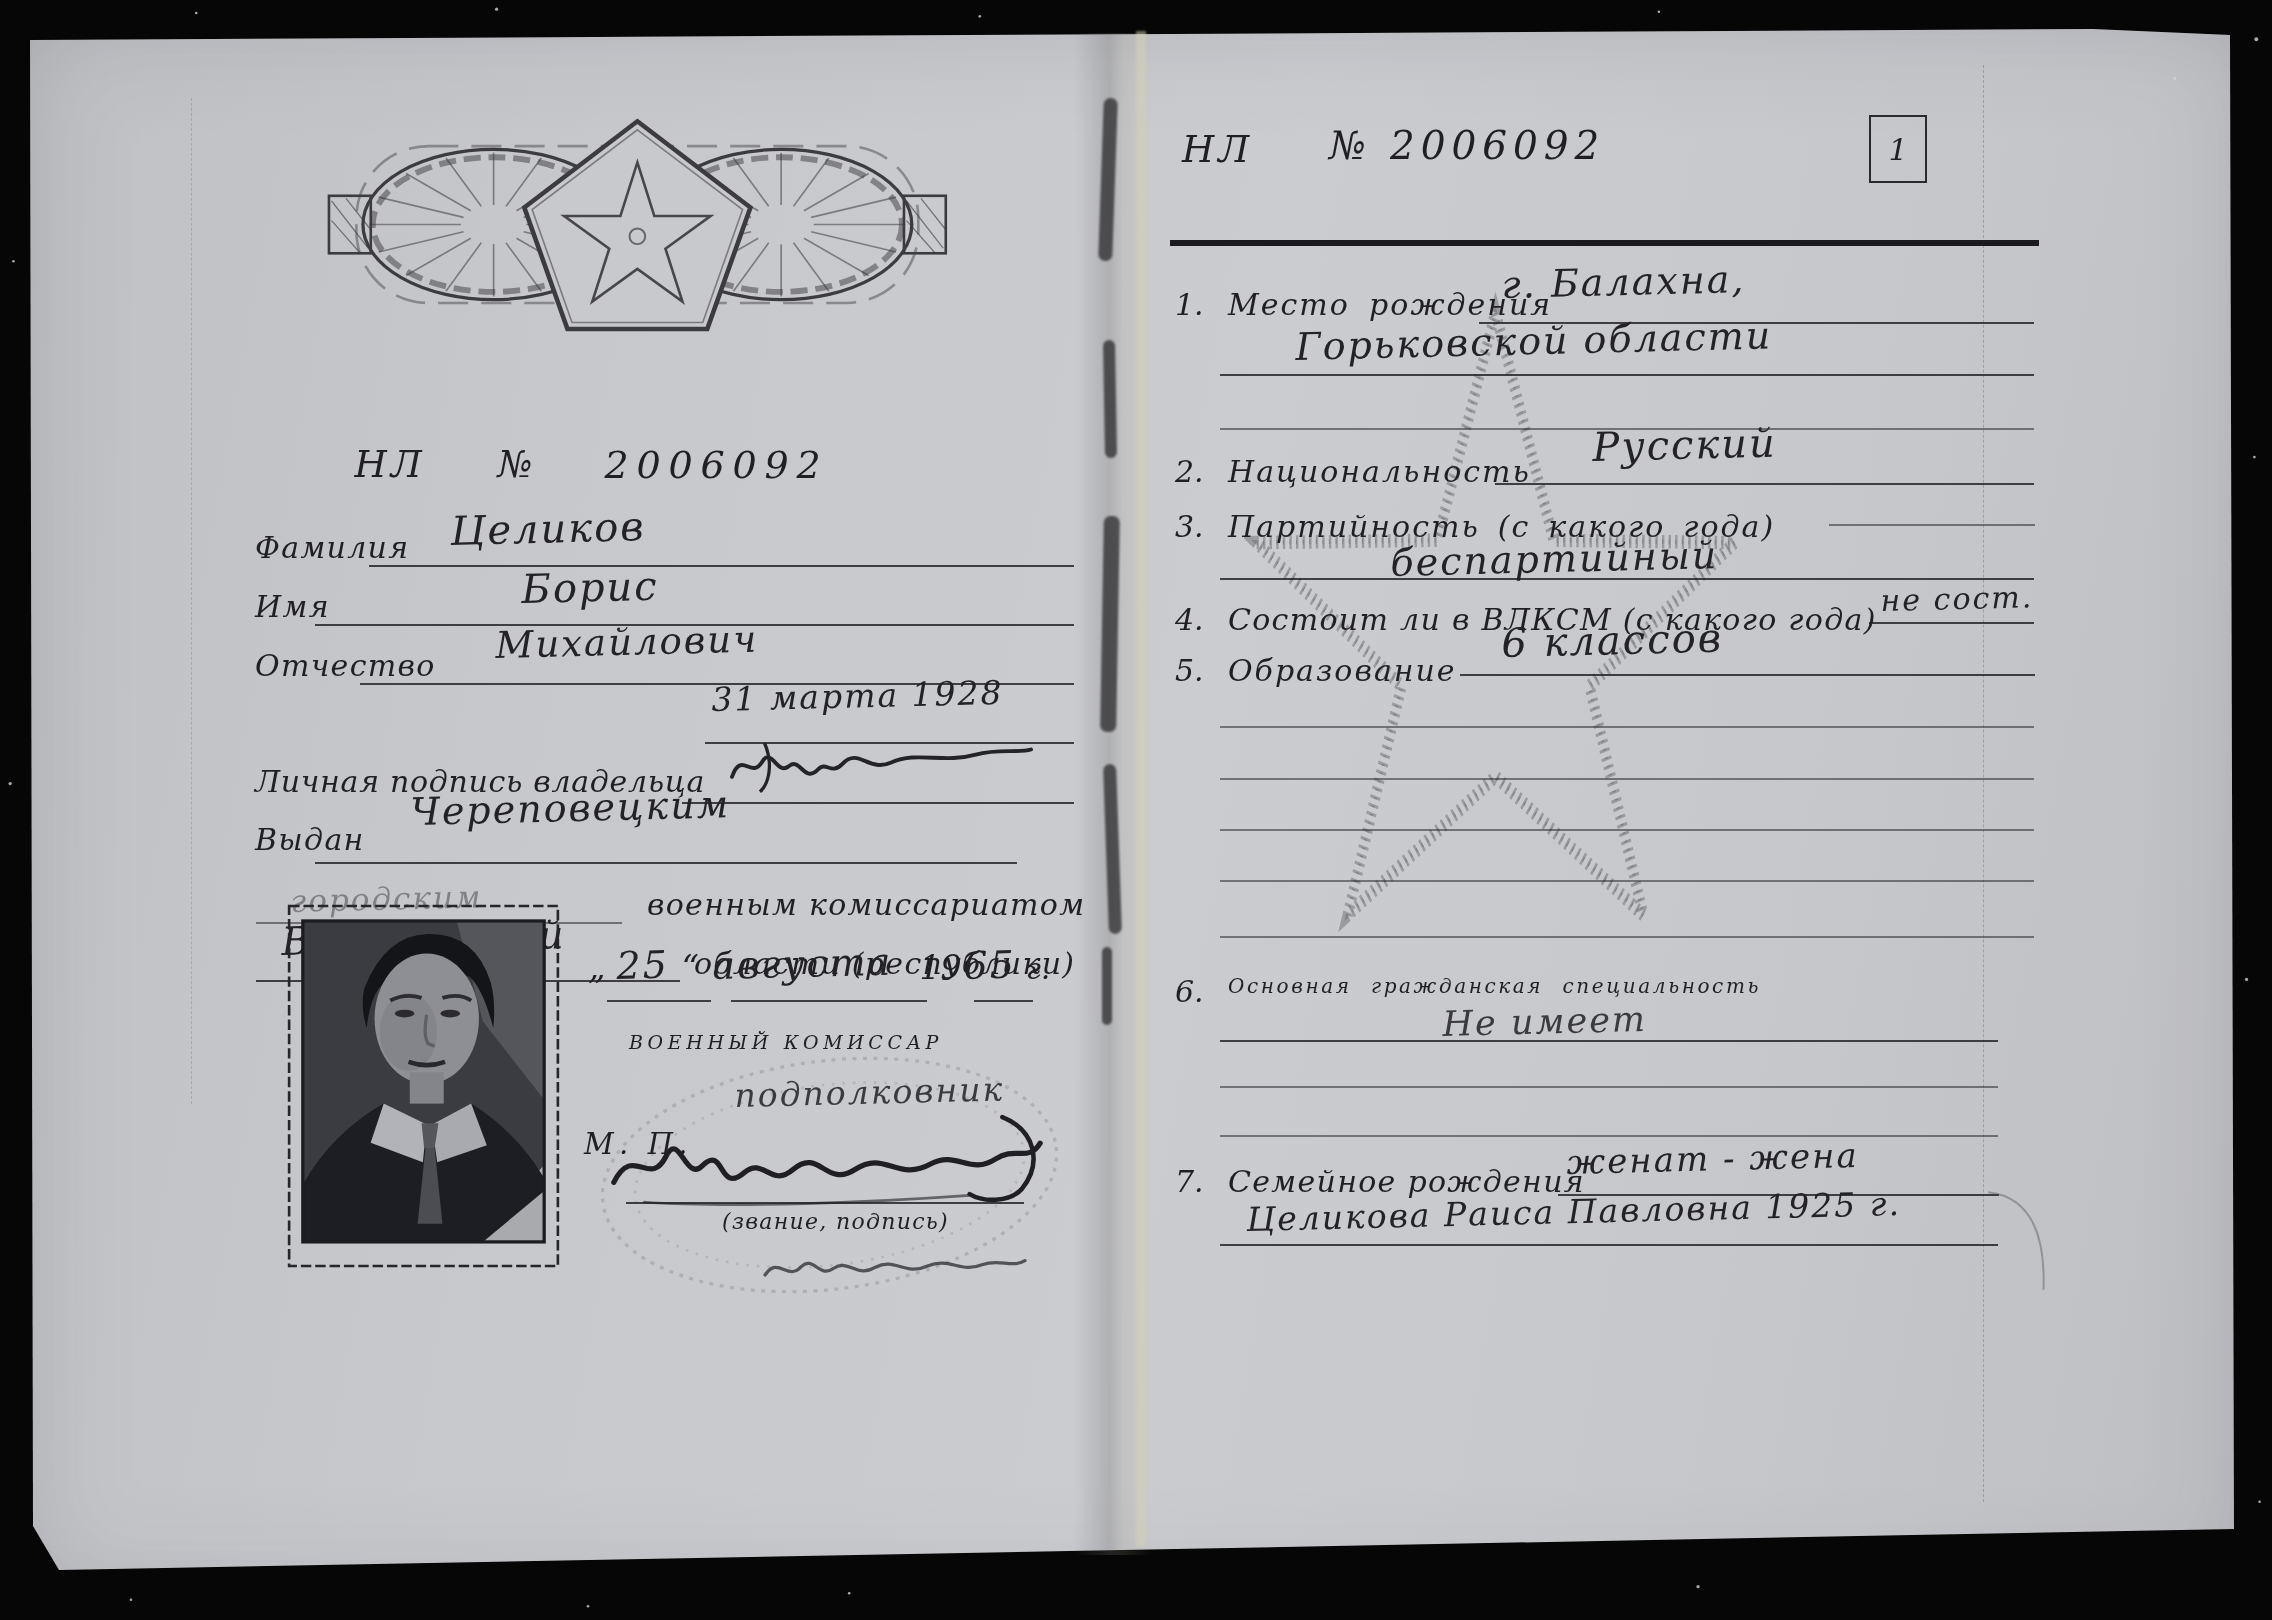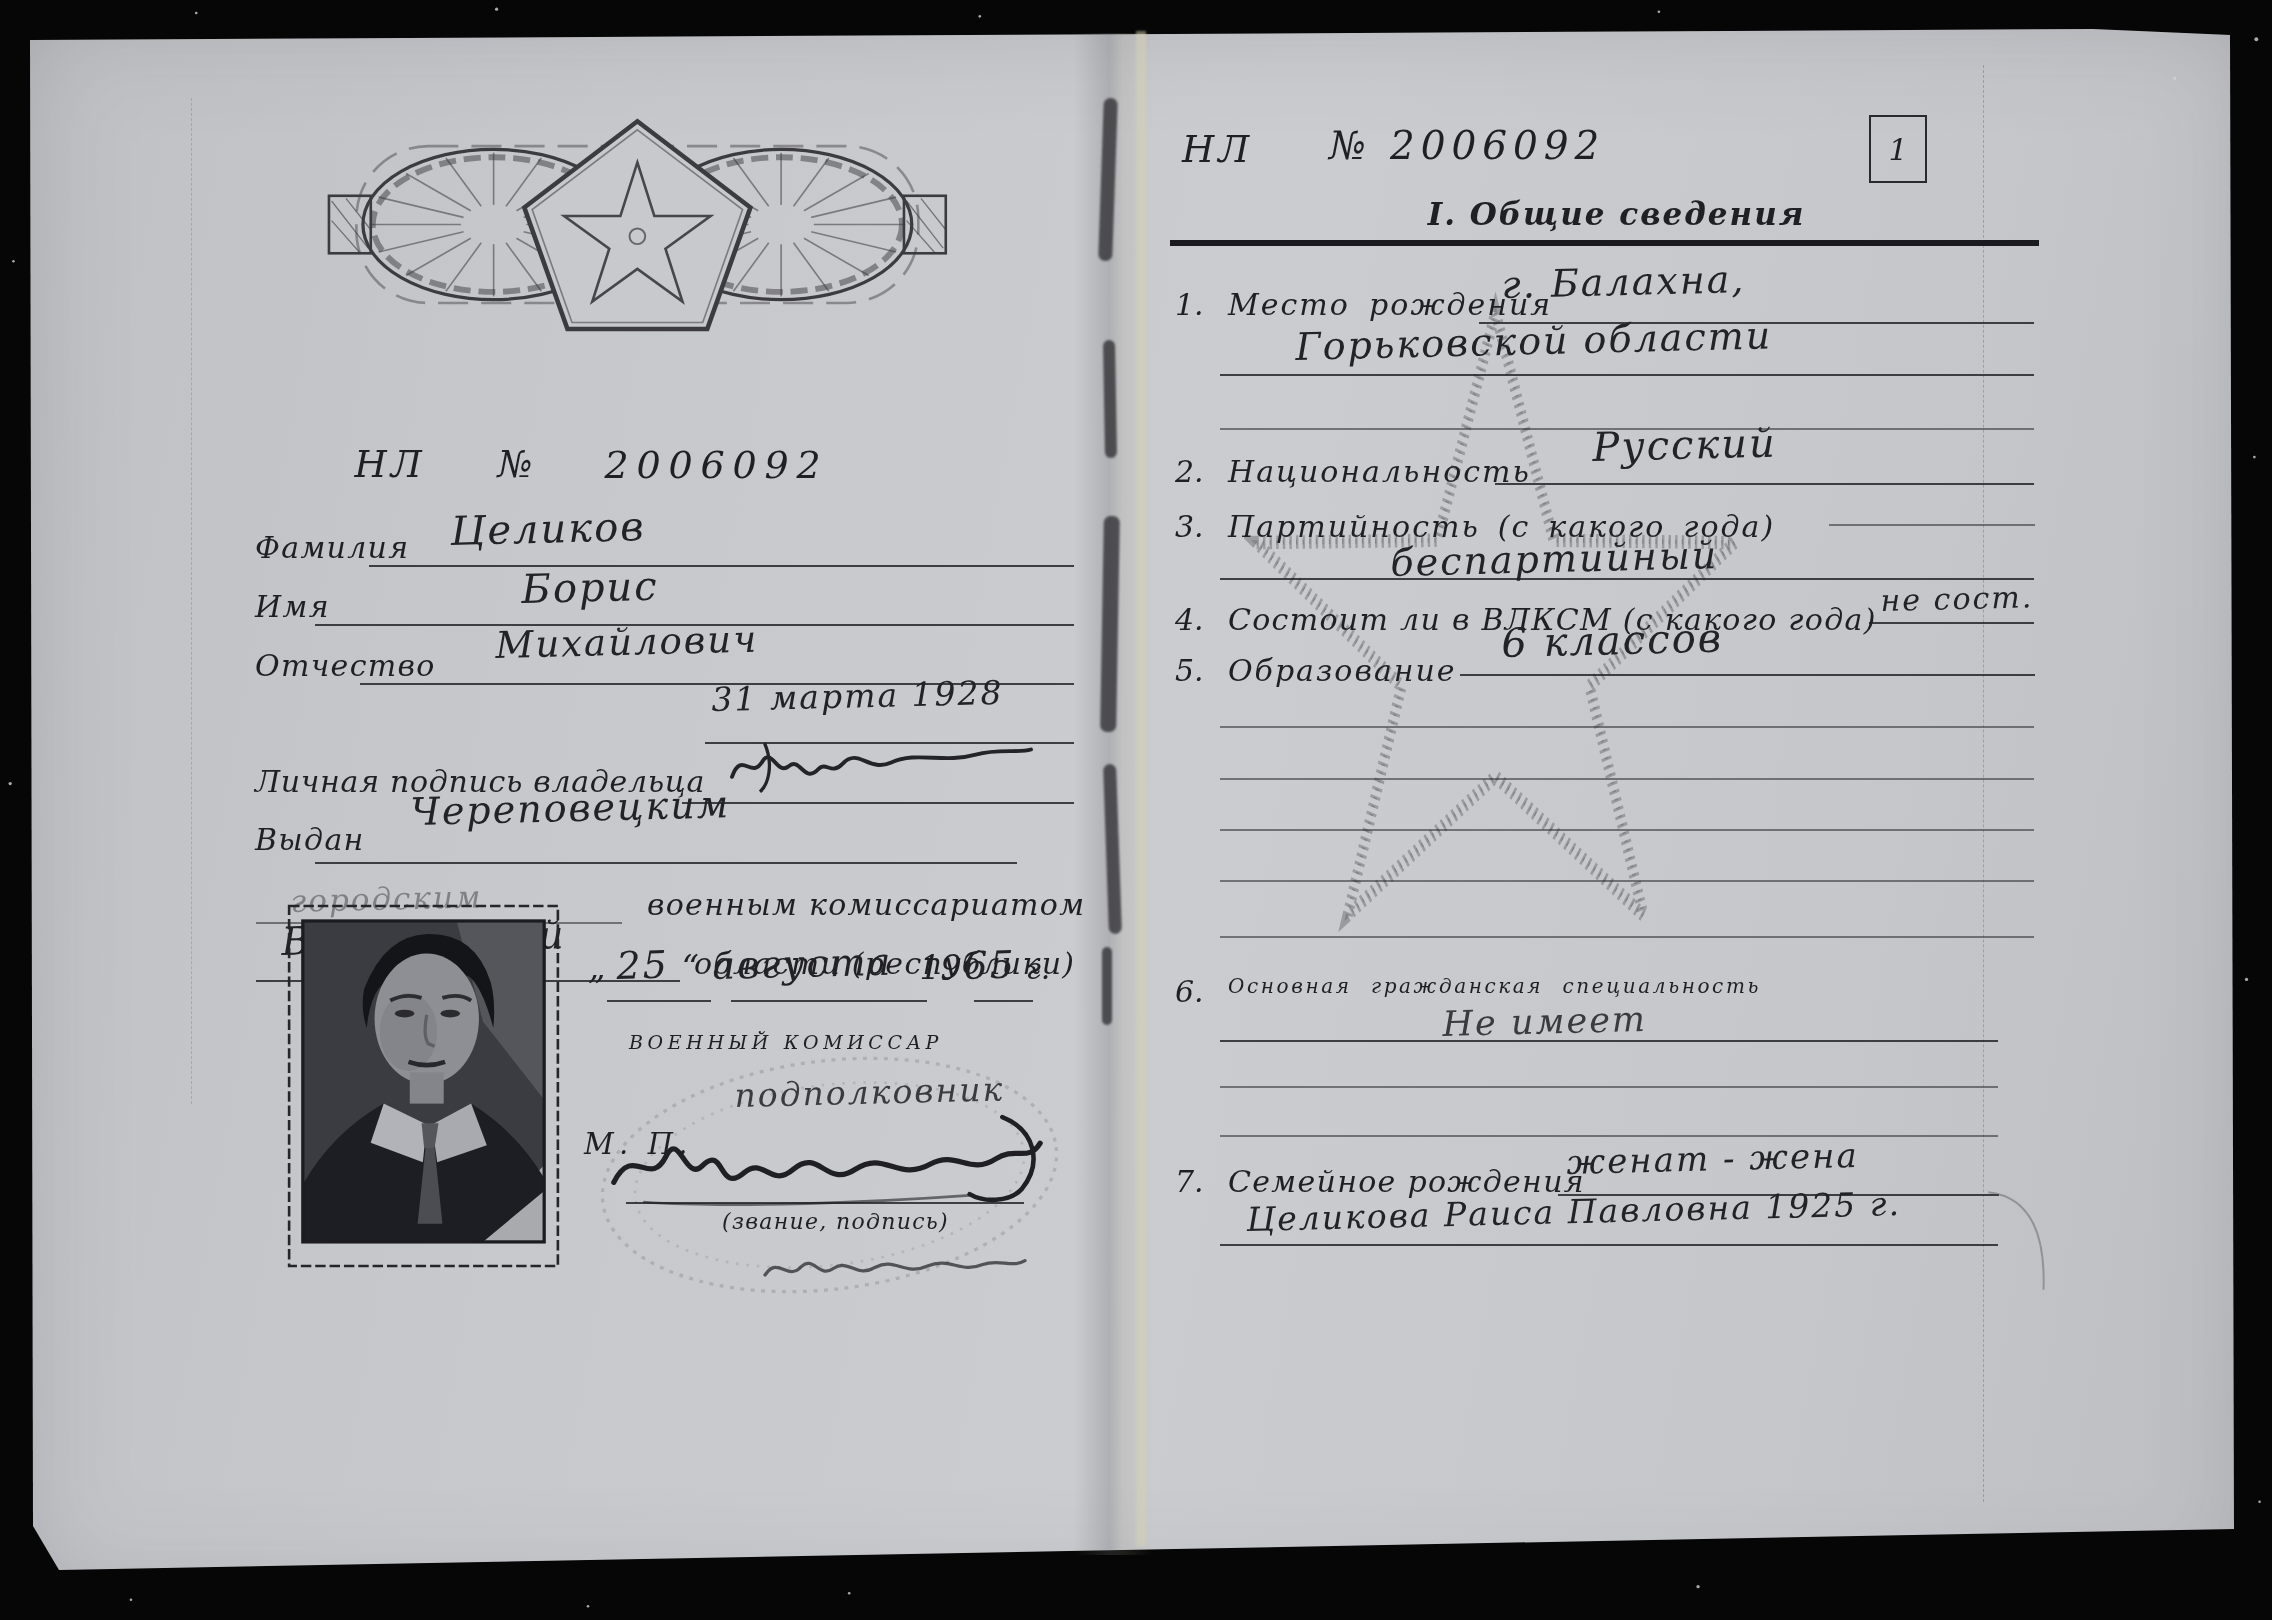--- a/index.html
+++ b/index.html
@@ -194,21 +194,20 @@
   <svg class="abs" style="left:1244px;top:273px;" width="503" height="682" viewBox="0 0 840 860" preserveAspectRatio="none">
     <path d="M420,50 L517,337 L819,340 L577,521 L667,810 L420,635 L173,810 L263,521 L21,340 L323,337 Z" fill="none" stroke="#2e2e34" stroke-width="17" stroke-dasharray="4 7" opacity=".30"></path>
     <path d="M420,50 L517,337 L819,340 L577,521 L667,810 L420,635 L173,810 L263,521 L21,340 L323,337 Z" fill="none" stroke="#2e2e34" stroke-width="6" stroke-dasharray="2 9" opacity=".22"></path>
   </svg>
 
   <div class="abs lbl" style="left:1182px;top:128px;font-size:37px;letter-spacing:3.9px;">НЛ</div>
   <div class="abs lbl" style="left:1329px;top:123px;font-size:39px;letter-spacing:5.9px;">№ 2006092</div>
   <div class="abs" style="left:1869px;top:115px;width:54px;height:64px;border:2.6px solid #2a2a2e;display:flex;align-items:center;justify-content:center;">
     <span class="lbl" style="font-size:30px;">1</span>
   </div>
-  <div class="abs lbl" style="left:1241px;top:196px;width:751px;text-align:center;font-size:31px;font-weight:bold;letter-spacing:2px;">I. Общие сведения</div>
   <div class="abs thickrule" style="left:1170px;top:240px;width:869px;height:5.9px;"></div>
 
   <div class="abs lbl" style="left:1175px;top:287px;font-size:30px;">1.</div>
   <div class="abs lbl" style="left:1228px;top:287px;font-size:30px;letter-spacing:2px;word-spacing:7.8px;">Место рождения</div>
   <div class="abs hand" style="left:1502px;top:263px;font-size:38px;">г. Балахна,</div>
   <div class="abs uline" style="left:1479px;top:322px;width:555px;"></div>
   <div class="abs hand" style="left:1296px;top:325px;font-size:38px;">Горьковской области</div>
   <div class="abs uline" style="left:1220px;top:374px;width:814px;"></div>
   <div class="abs uline soft" style="left:1220px;top:428px;width:814px;"></div>
 

